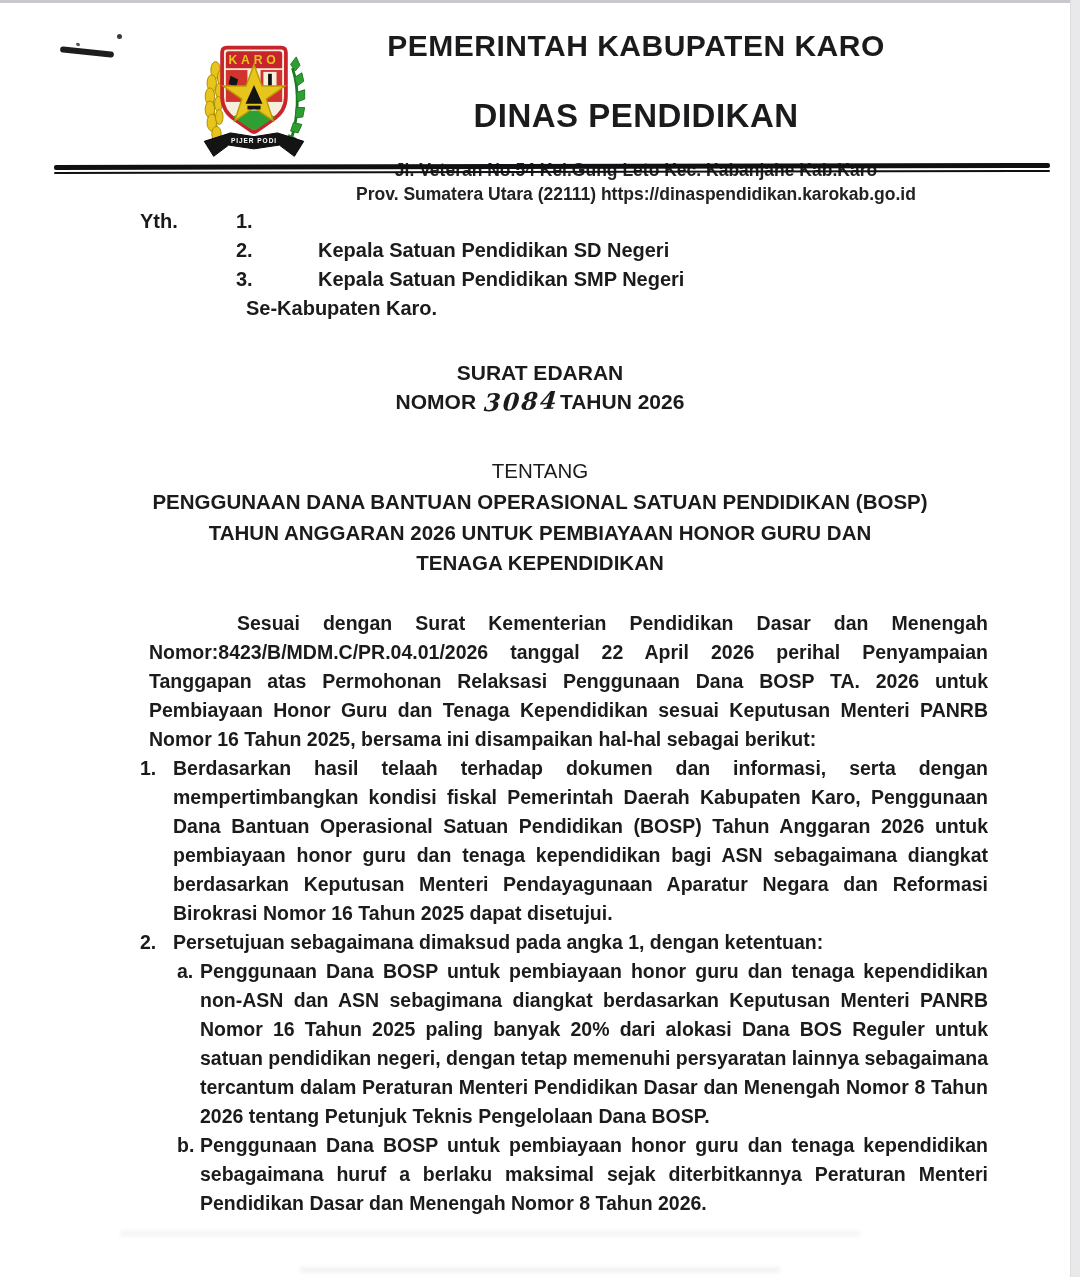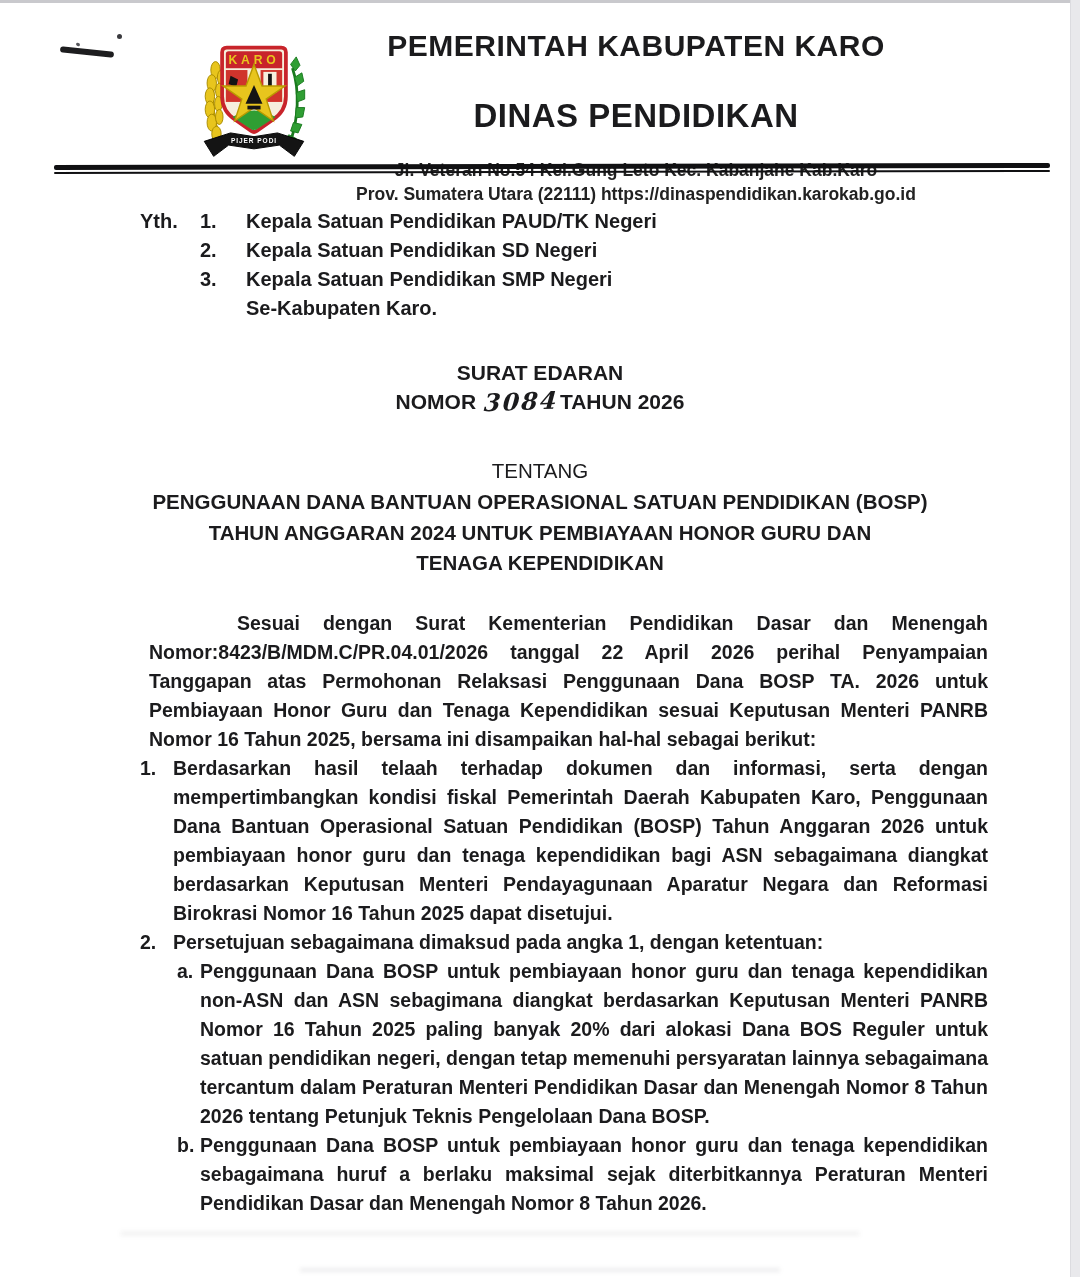--- a/index.html
+++ b/index.html
@@ -24,21 +24,21 @@
   .gov-name{font-size:30px;font-weight:700;letter-spacing:0.5px;line-height:36px;}
   .dept-name{font-size:33px;font-weight:800;letter-spacing:0.5px;line-height:40px;margin-top:32px;}
   .addr{font-size:17.5px;font-weight:700;line-height:24px;color:#222;}
   .addr-first{margin-top:22px;}
 
   .rule-block{margin:6px 30px 0 54px;transform:rotate(-0.12deg);}
   .rule-thick{height:5px;background:#101012;border-radius:2px;}
   .rule-thin{height:2px;background:#101012;margin-top:2px;border-radius:2px;}
 
   .recipients{margin:34px 0 0 140px;font-size:20px;font-weight:700;line-height:29px;}
-  .yth-row{display:flex;}
+  .yth-row{display:flex;gap:36px;}
   .yth-label{width:60px;flex:none;}
   .yth-num{width:46px;flex:none;}
   .yth-region{margin-left:106px;}
 
   .doc-heading{text-align:center;margin-top:36px;font-weight:700;font-size:21px;line-height:28px;}
   .nomor-line{display:flex;justify-content:center;align-items:baseline;}
   .handwritten{
     font-family:"DejaVu Serif",serif;font-style:italic;font-weight:600;
     font-size:24px;letter-spacing:2px;transform:rotate(-2deg) skewX(-6deg);
     display:inline-block;margin:0 1px 0 8px;position:relative;top:1px;
@@ -130,21 +130,20 @@
 
 <div class="rule-block">
   <div class="rule-thick"></div>
   <div class="rule-thin"></div>
 </div>
 
 <div class="recipients">
   <div class="yth-row">
     <span class="yth-label">Yth.</span>
     <span class="yth-num">1.</span>
-    <span>Kepala Satuan Pendidikan PAUD/TK Negeri</span>
   </div>
   <div class="yth-row">
     <span class="yth-label"></span>
     <span class="yth-num">2.</span>
     <span>Kepala Satuan Pendidikan SD Negeri</span>
   </div>
   <div class="yth-row">
     <span class="yth-label"></span>
     <span class="yth-num">3.</span>
     <span>Kepala Satuan Pendidikan SMP Negeri</span>
@@ -157,21 +156,21 @@
   <div class="nomor-line">
     <span>NOMOR</span>
     <span class="handwritten">3084</span>
     <span>TAHUN 2026</span>
   </div>
 </div>
 
 <div class="tentang">TENTANG</div>
 <div class="subject">
   <div>PENGGUNAAN DANA BANTUAN OPERASIONAL SATUAN PENDIDIKAN (BOSP)</div>
-  <div>TAHUN ANGGARAN 2024 UNTUK PEMBIAYAAN HONOR GURU DAN</div>
+  <div>TAHUN ANGGARAN 2026 UNTUK PEMBIAYAAN HONOR GURU DAN</div>
   <div>TENAGA KEPENDIDIKAN</div>
 </div>
 
 <div class="body-text">
   <p class="opening">Sesuai dengan Surat Kementerian Pendidikan Dasar dan Menengah Nomor:8423/B/MDM.C/PR.04.01/2026 tanggal 22 April 2026 perihal Penyampaian Tanggapan atas Permohonan Relaksasi Penggunaan Dana BOSP TA. 2026 untuk Pembiayaan Honor Guru dan Tenaga Kependidikan sesuai Keputusan Menteri PANRB Nomor 16 Tahun 2025, bersama ini disampaikan hal-hal sebagai berikut:</p>
 
   <div class="point">
     <span class="point-num">1.</span>
     <span class="point-body">Berdasarkan hasil telaah terhadap dokumen dan informasi, serta dengan mempertimbangkan kondisi fiskal Pemerintah Daerah Kabupaten Karo, Penggunaan Dana Bantuan Operasional Satuan Pendidikan (BOSP) Tahun Anggaran 2026 untuk pembiayaan honor guru dan tenaga kependidikan bagi ASN sebagaimana diangkat berdasarkan Keputusan Menteri Pendayagunaan Aparatur Negara dan Reformasi Birokrasi Nomor 16 Tahun 2025 dapat disetujui.</span>
   </div>

